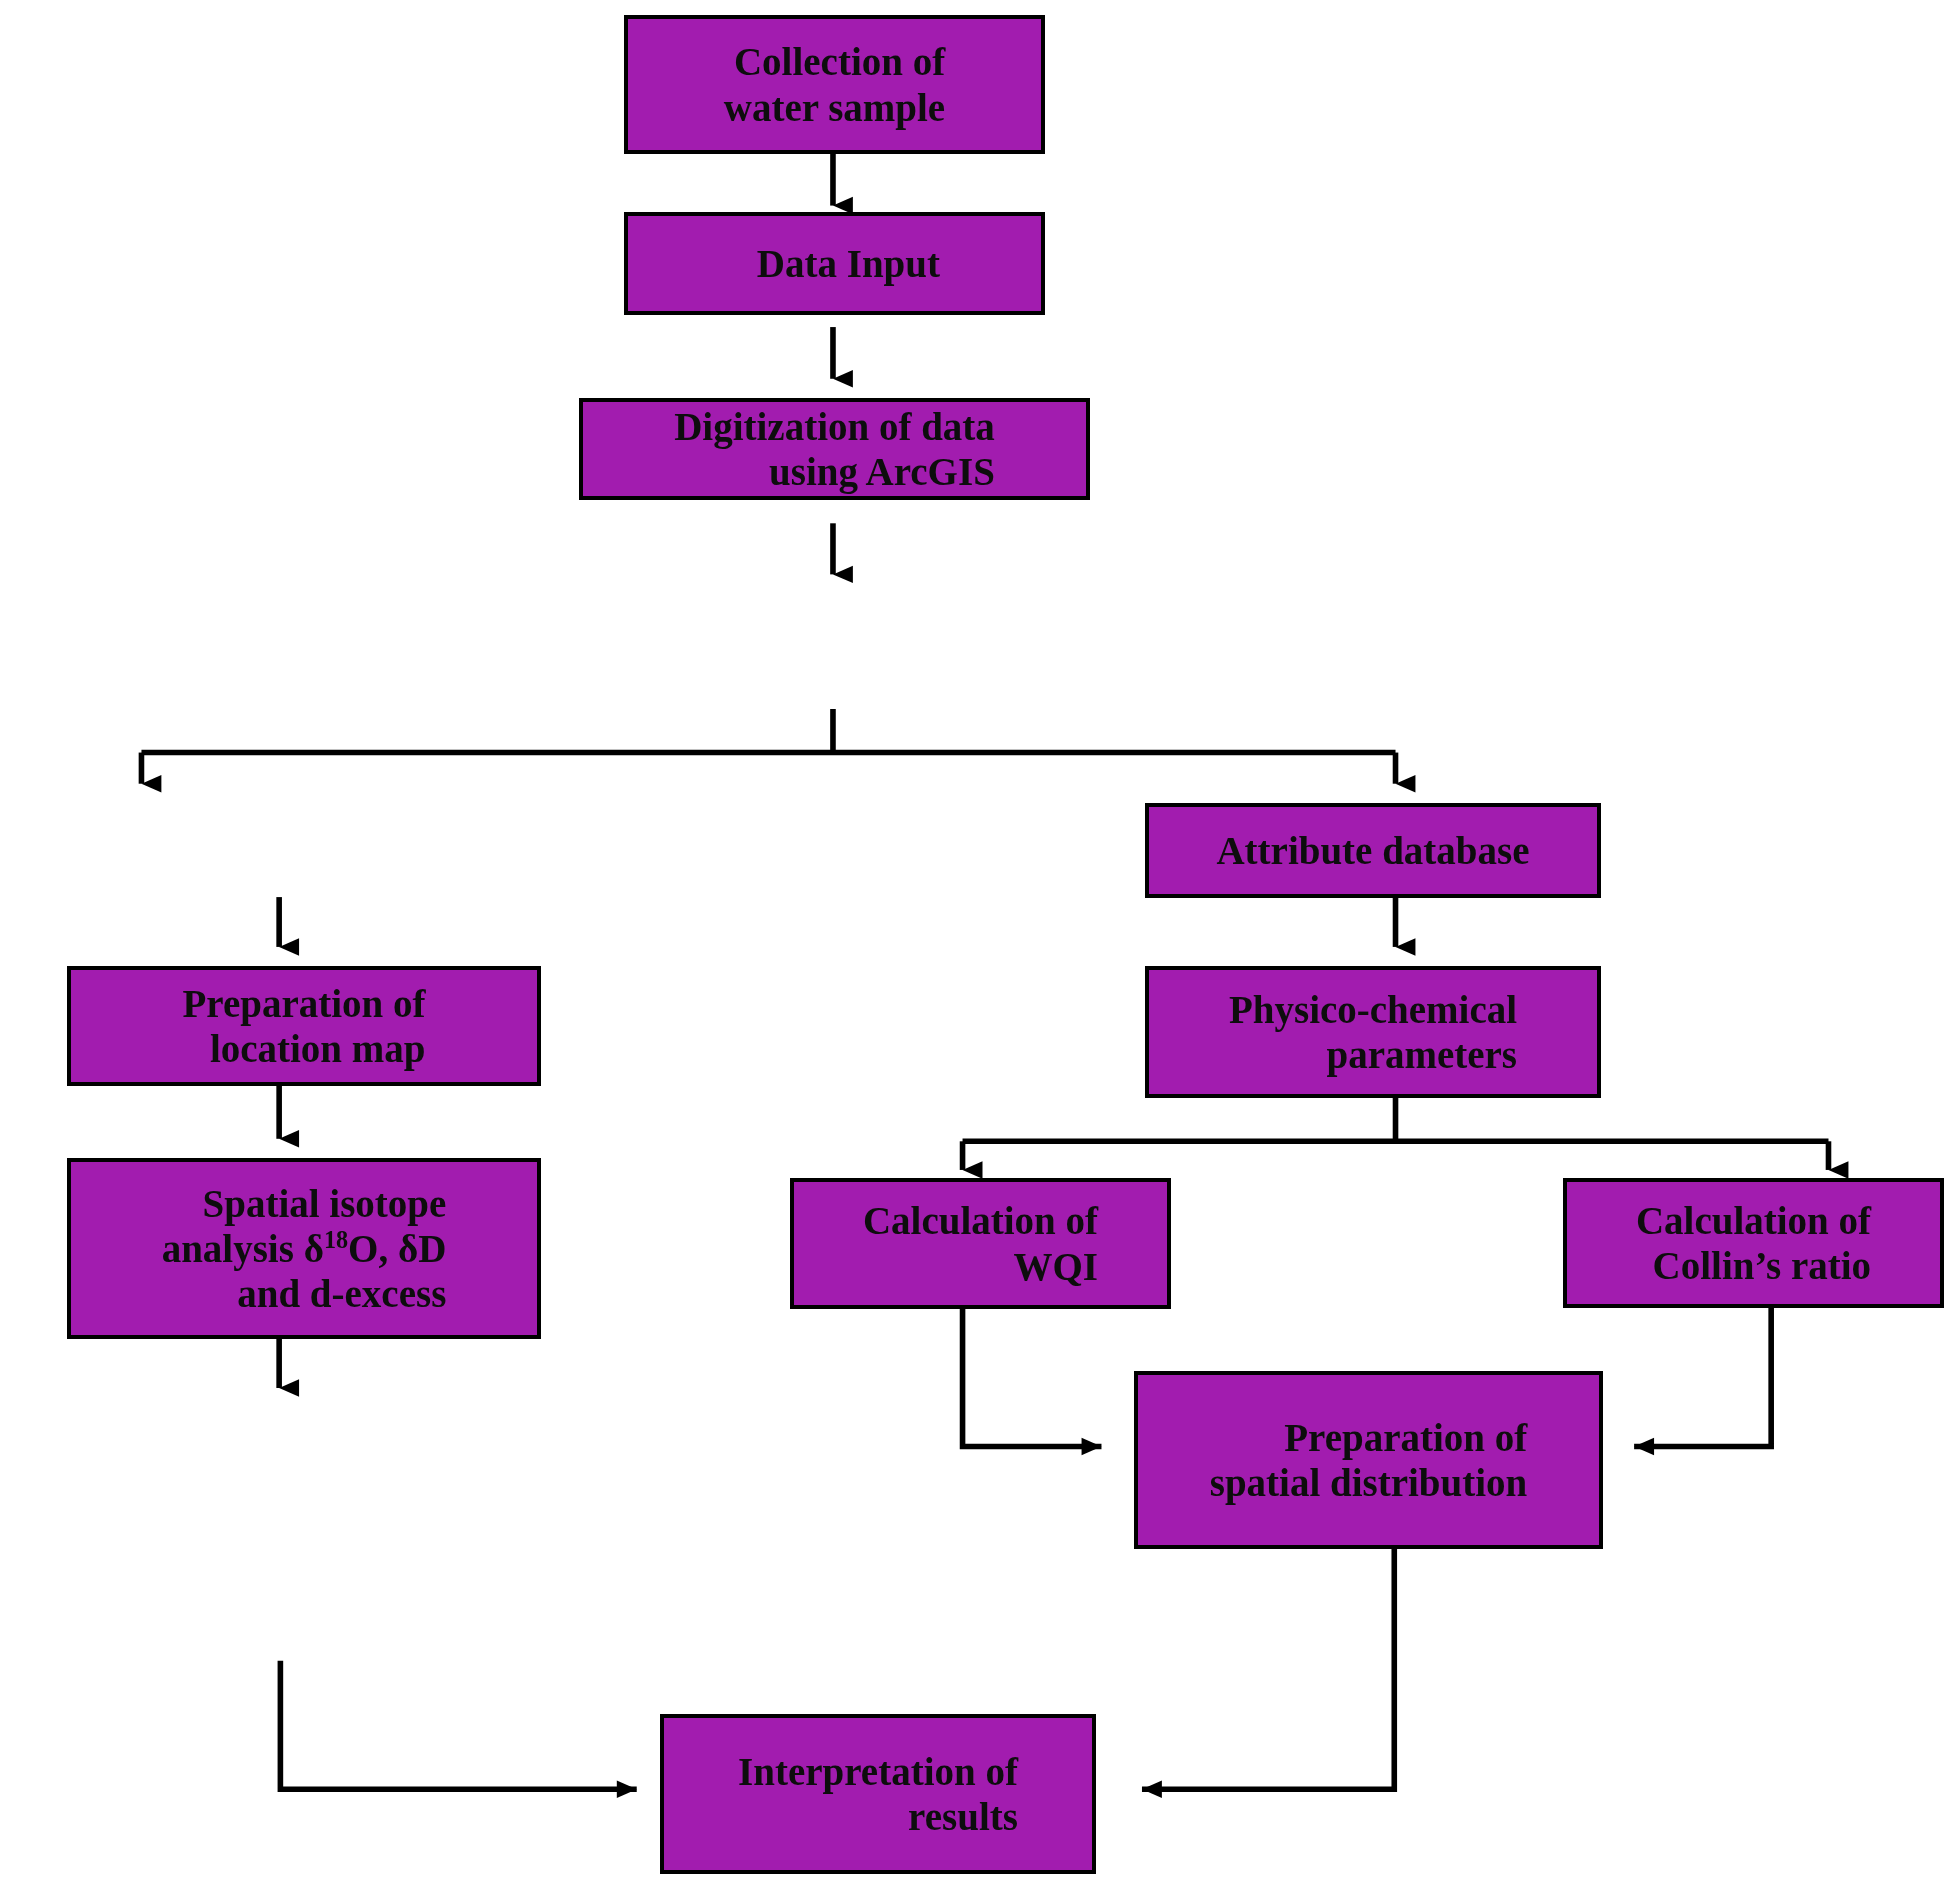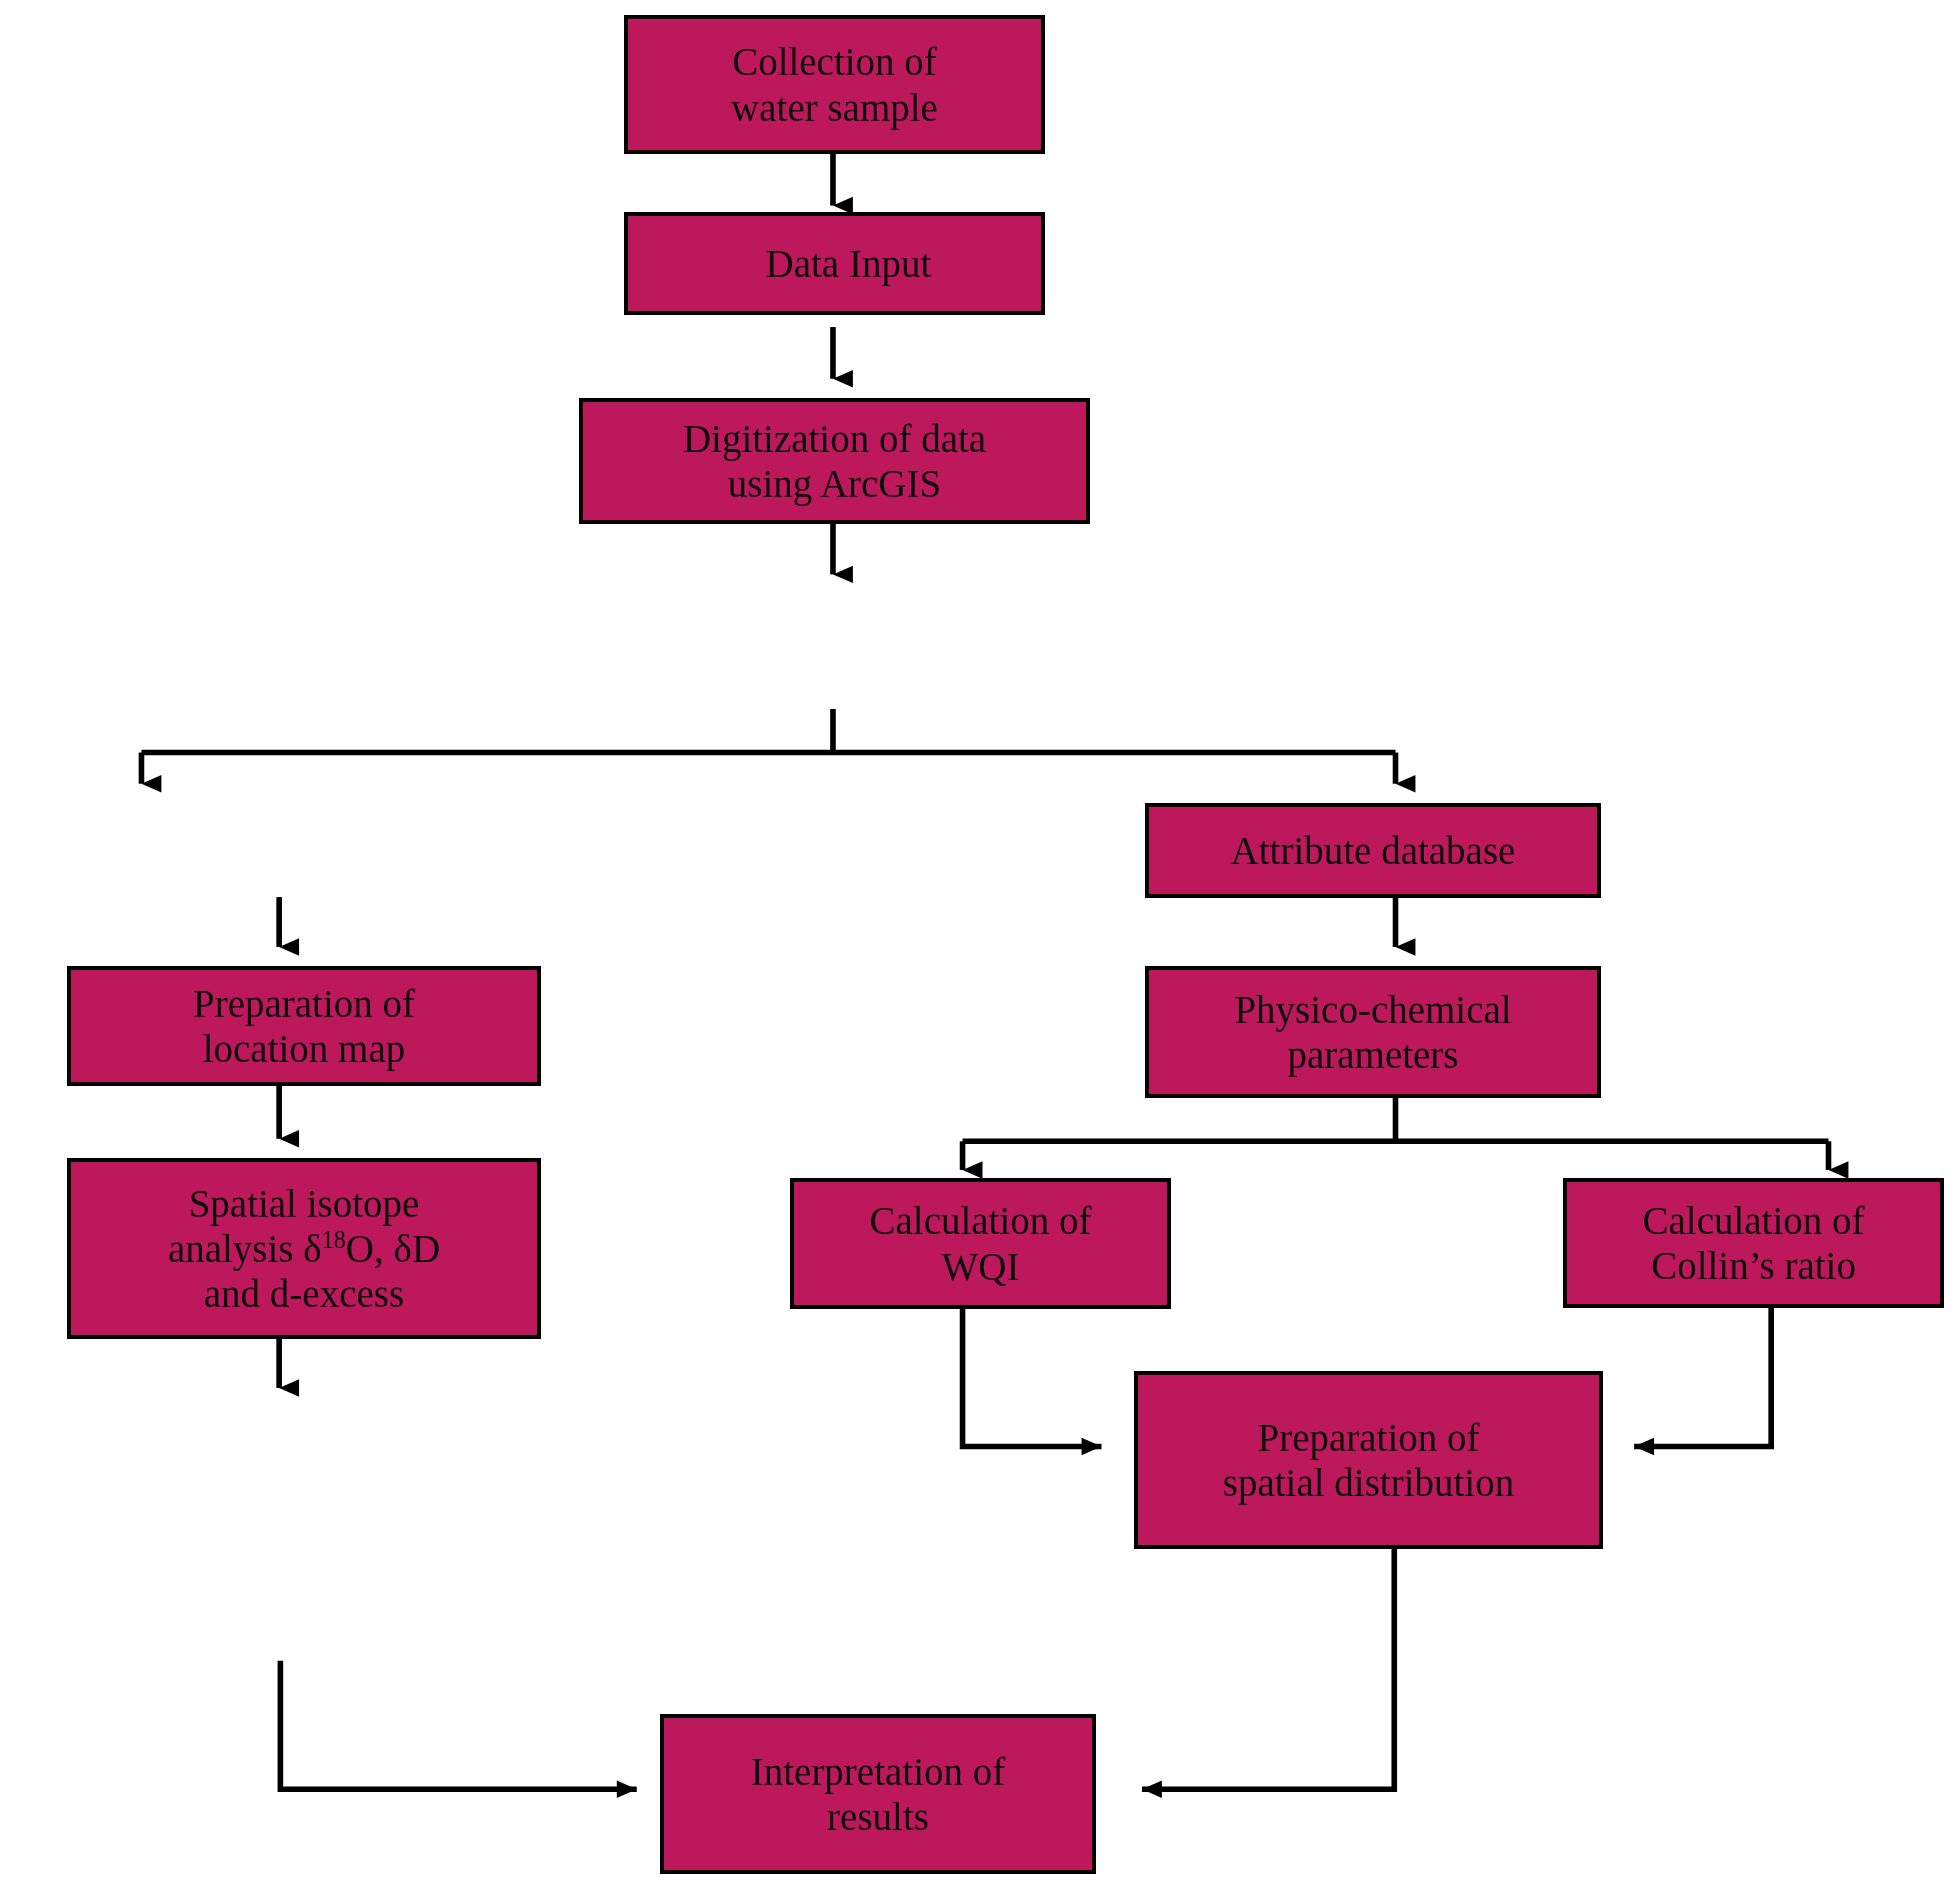--- a/index.html
+++ b/index.html
@@ -18,29 +18,30 @@
     position: absolute;
     inset: 0;
     width: 1955px;
     height: 1887px;
     pointer-events: none;
   }
   .node {
     position: absolute;
     box-sizing: border-box;
     border: 4.4px solid #000000;
-    background: #be185d;
+    background: #a21caf;
     display: flex;
     align-items: center;
     justify-content: center;
-    text-align: center;
+    text-align: right;
     color: #0d0d0d;
     font-family: "Liberation Serif", "DejaVu Serif", serif;
     line-height: 1.16;
     padding: 2.5px 6.2px;
+    font-weight: bold;
   }
   .node .lbl {
     display: block;
     white-space: pre-line;
     font-size: 39px;
   }
   .node sup {
     font-size: 0.62em;
     vertical-align: super;
     line-height: 0;
@@ -100,21 +101,21 @@
 
   <div class="node" style="left:624px; top:15px; width:421px; height:139px;">
     <span class="lbl">Collection of
 water sample</span>
   </div>
 
   <div class="node" style="left:624px; top:212px; width:421px; height:103px;padding-left:34px;">
     <span class="lbl">Data Input</span>
   </div>
 
-  <div class="node" style="left:579px; top:398px; width:511px; height:126px;">
+  <div class="node" style="left:579px; top:398px; width:511px; height:102px;">
     <span class="lbl">Digitization of data
 using ArcGIS</span>
   </div>
 
 
 
   <div class="node" style="left:1145px; top:803px; width:456px; height:95px;">
     <span class="lbl">Attribute database</span>
   </div>
 

